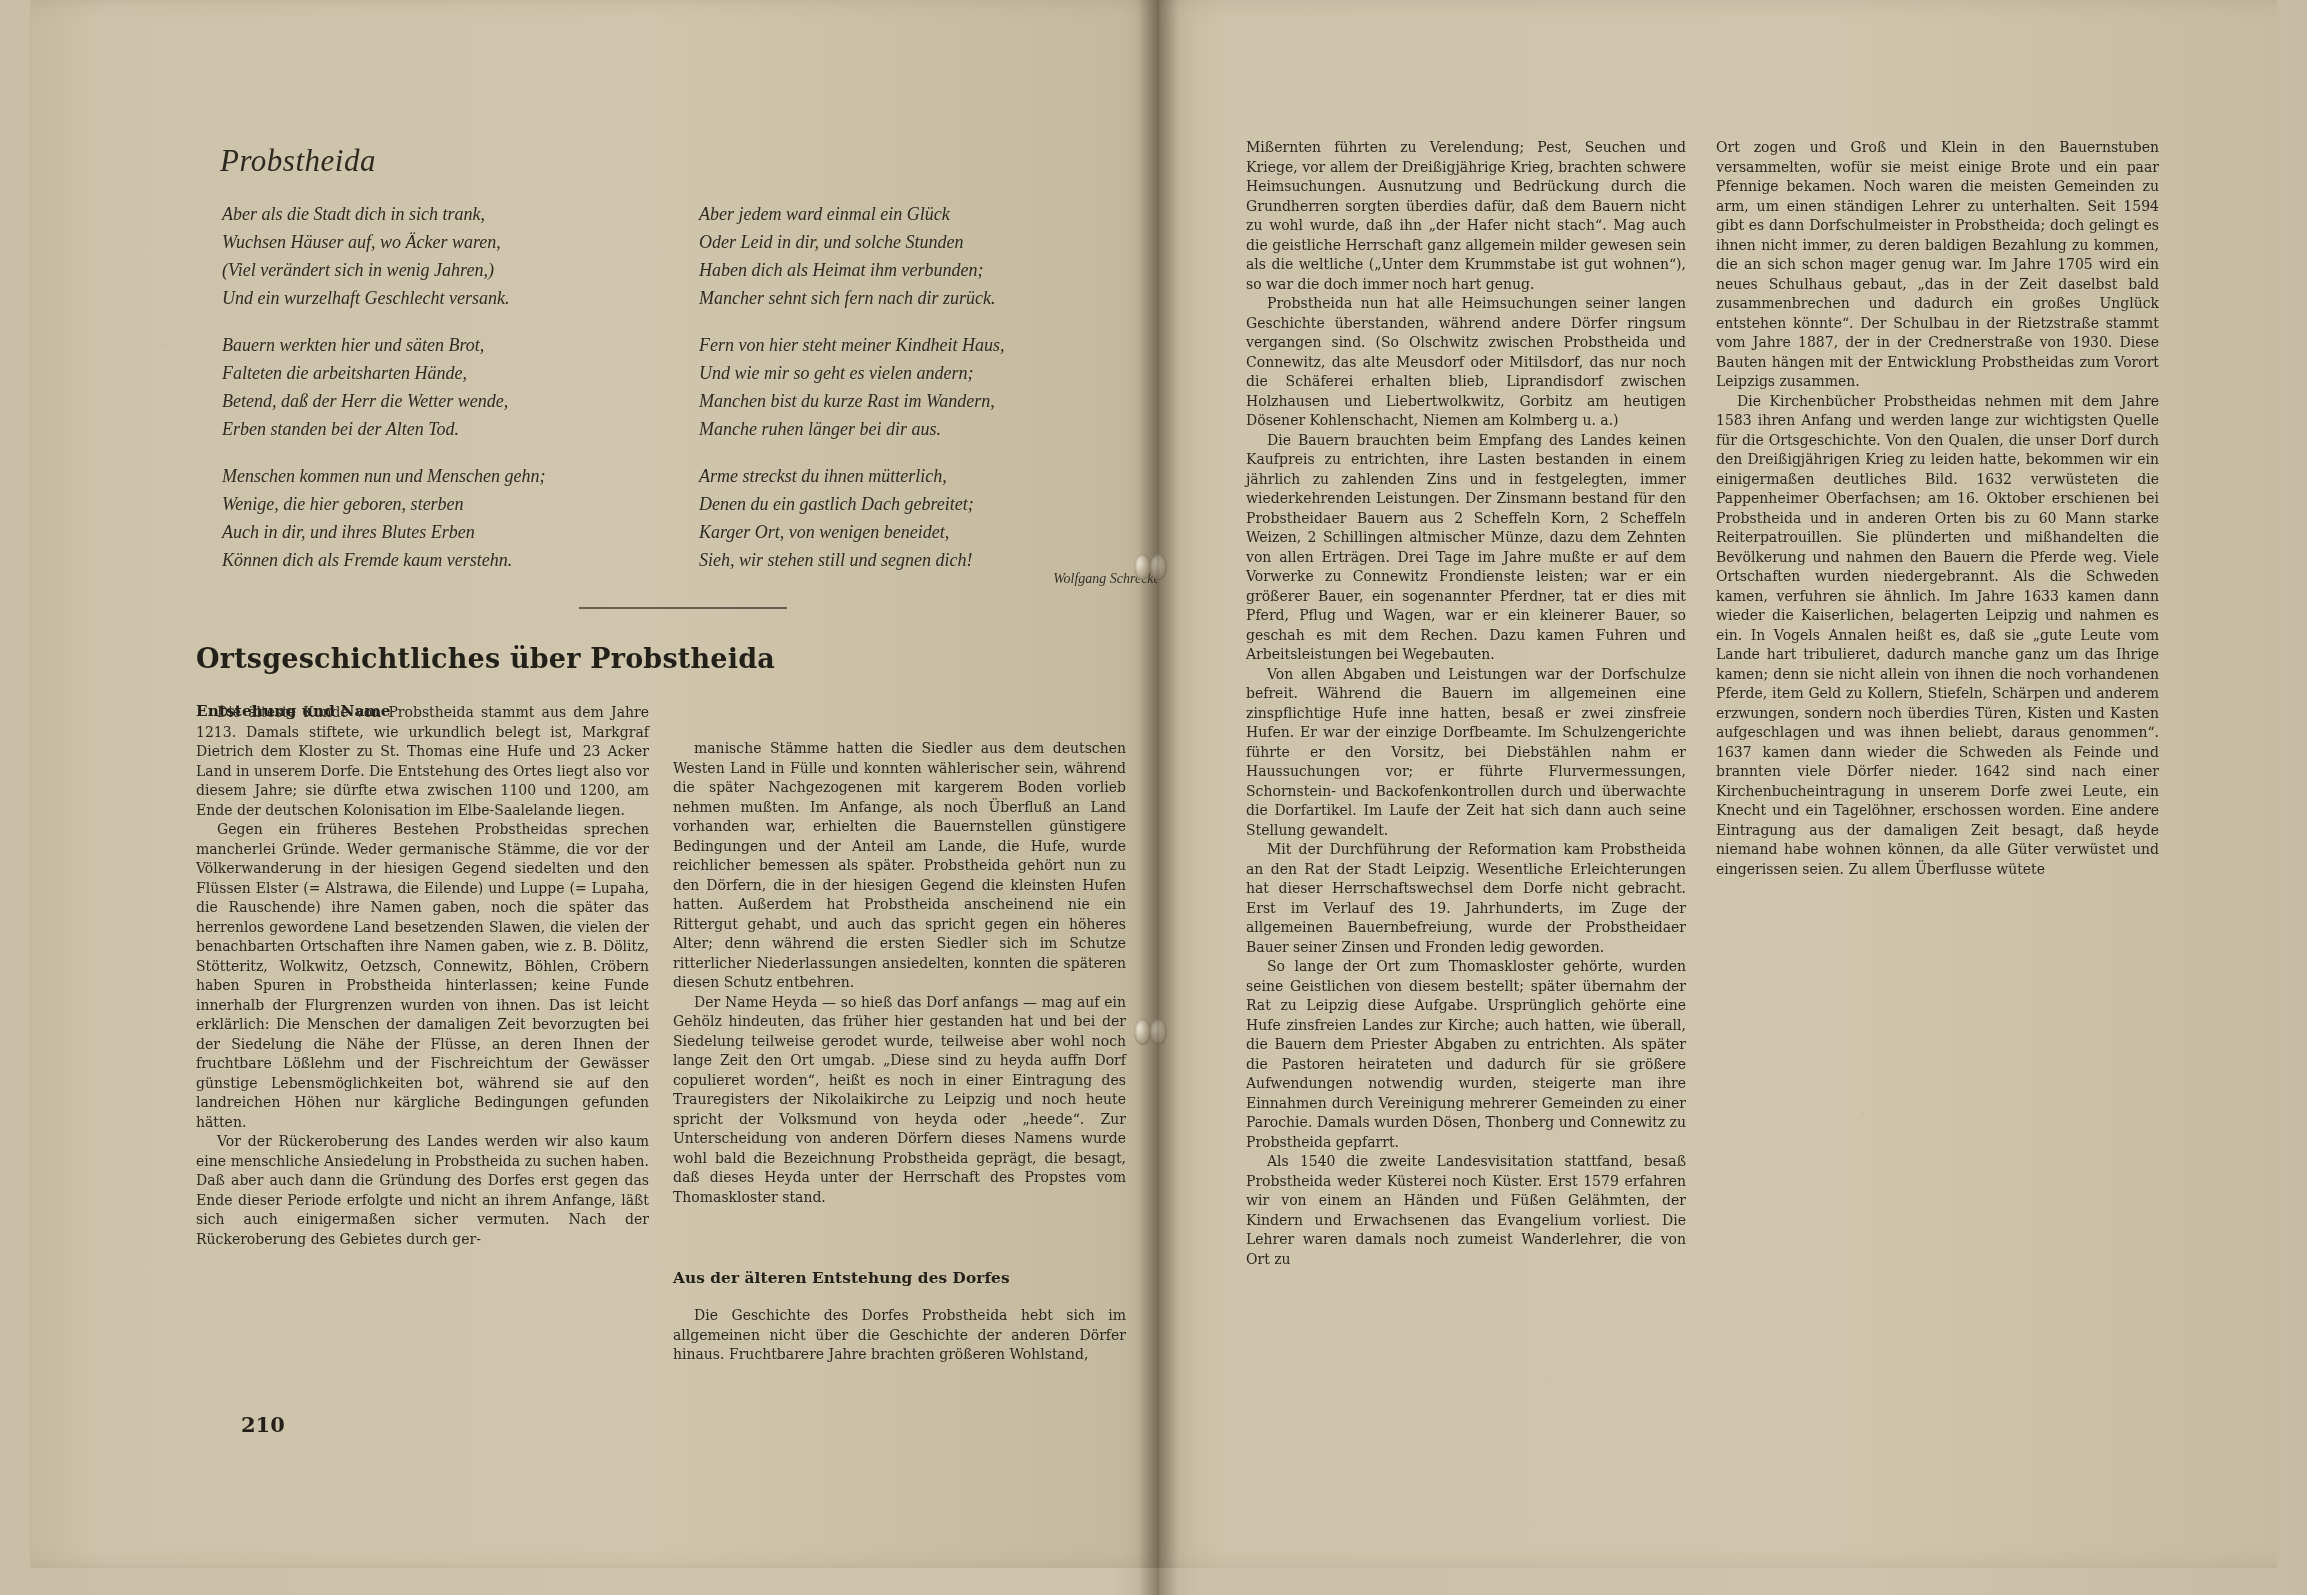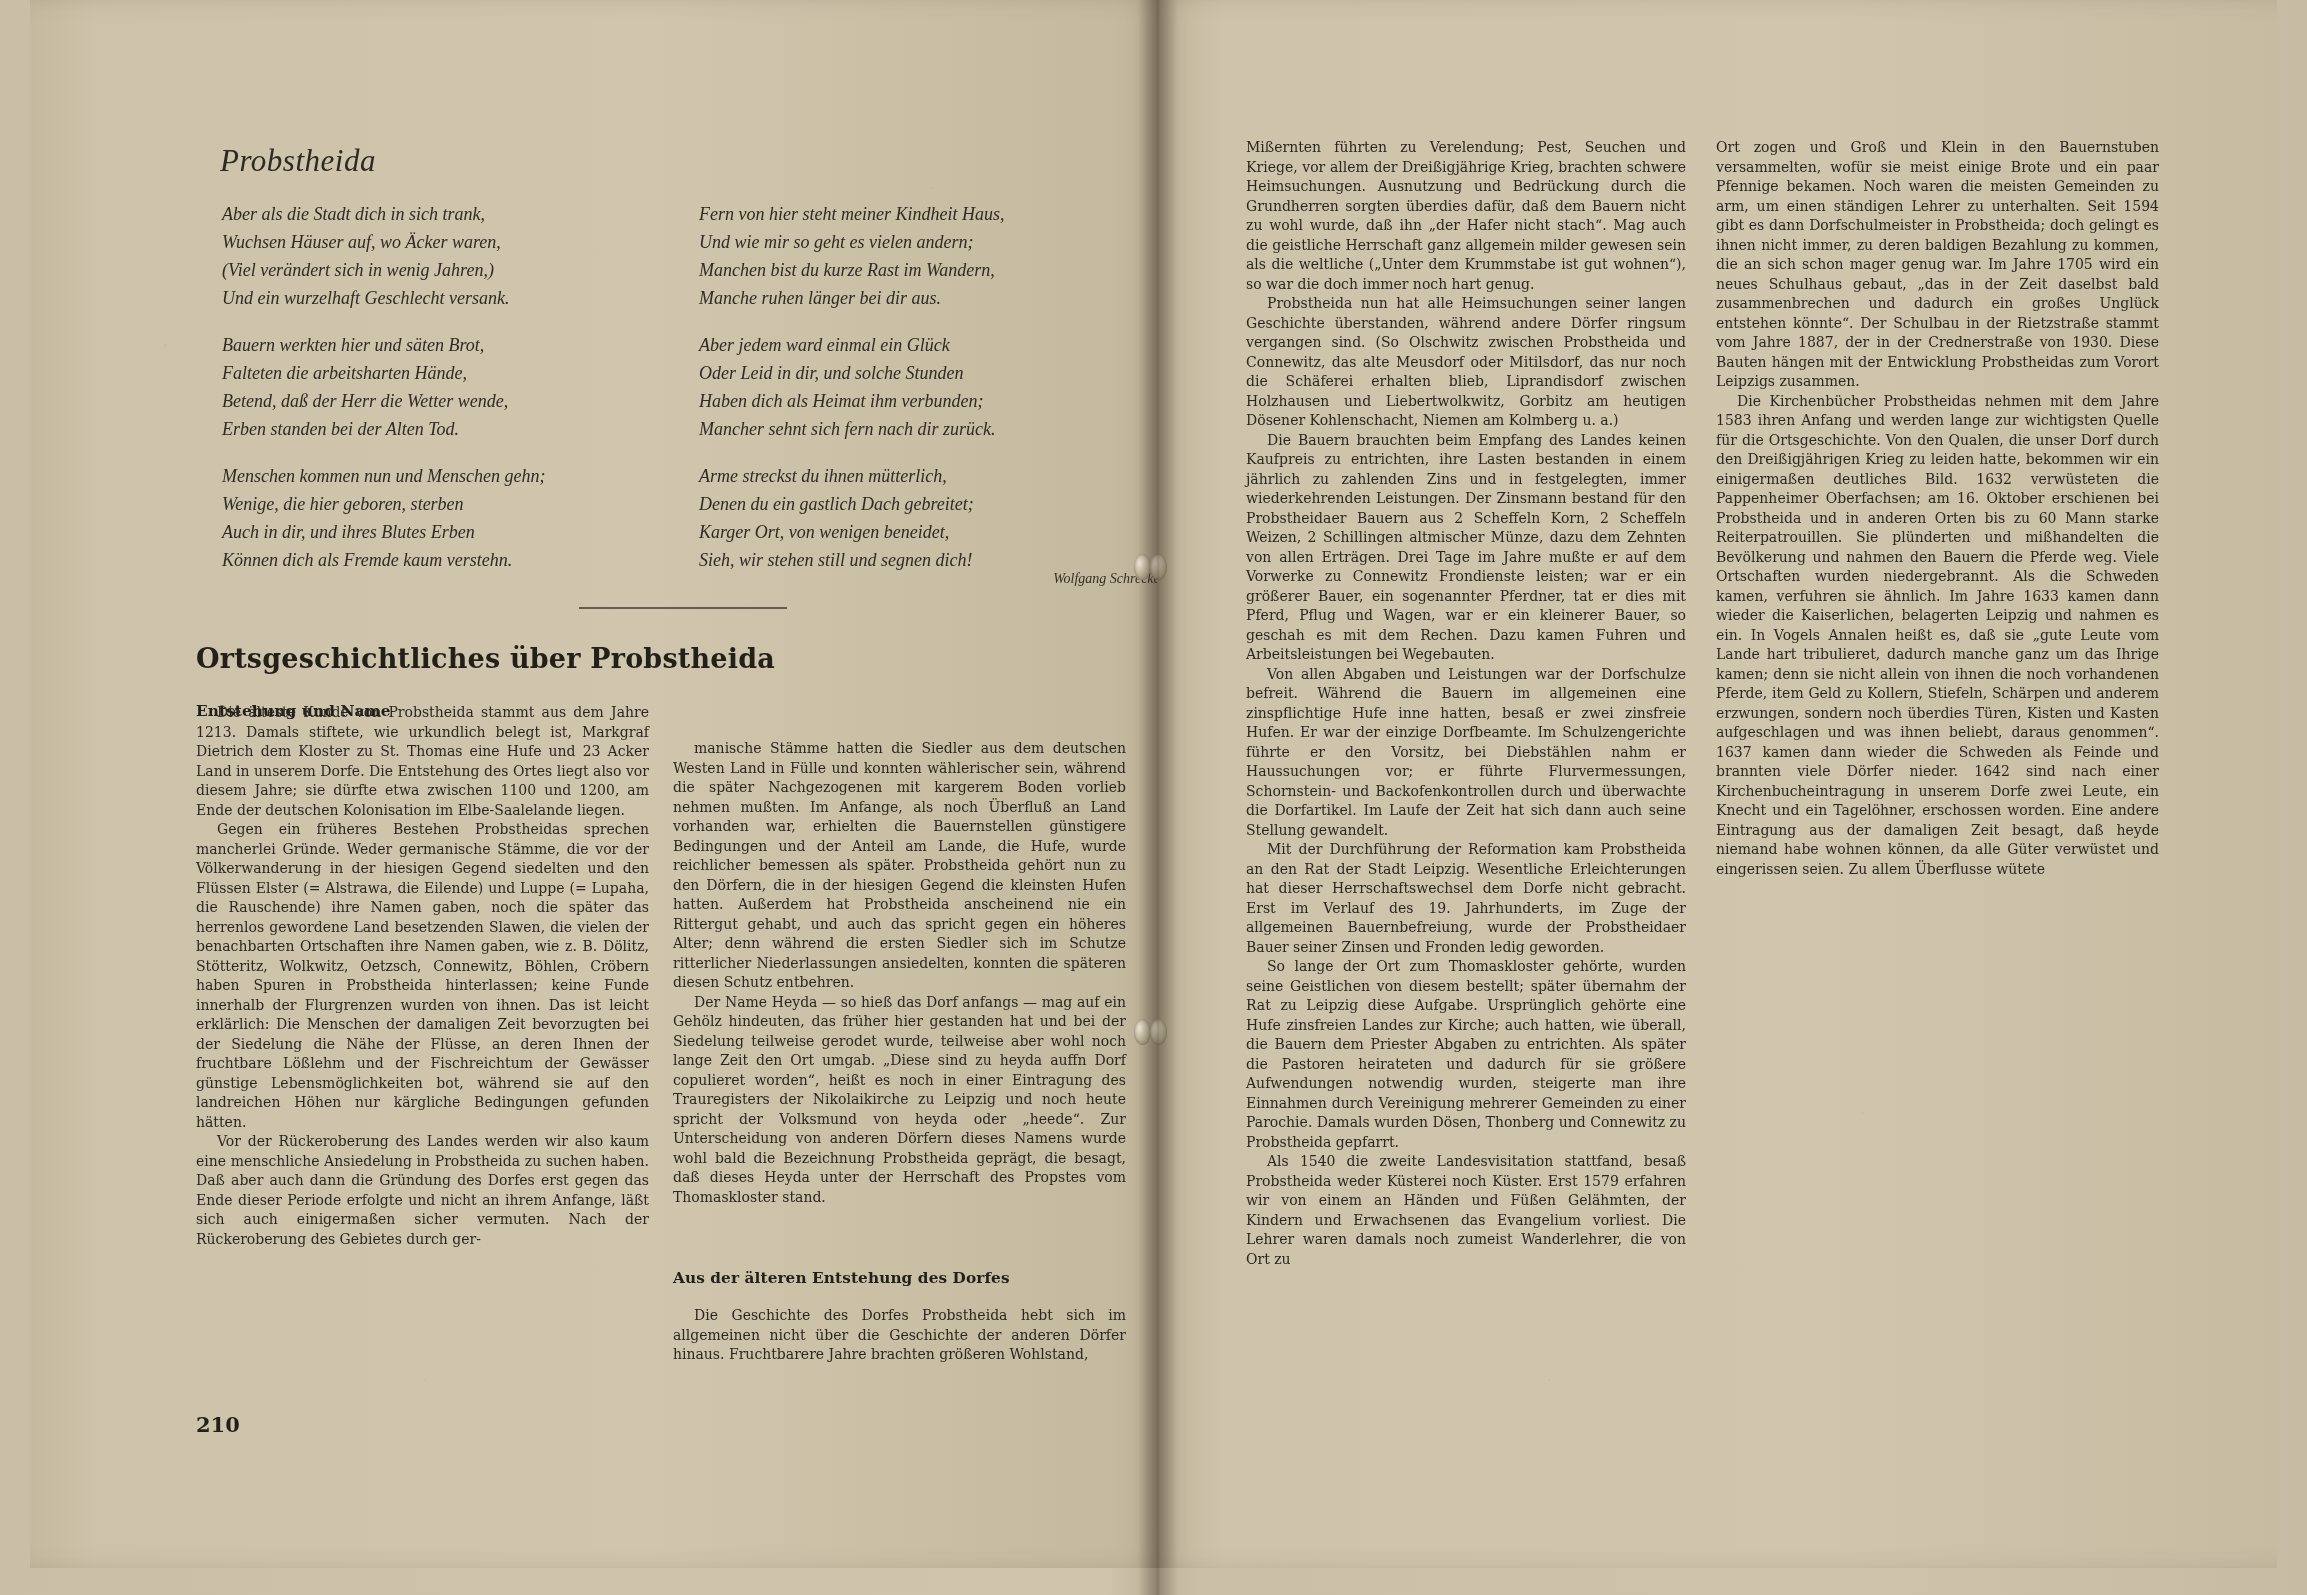--- a/index.html
+++ b/index.html
@@ -129,20 +129,21 @@
   }
   .body-col p { text-indent: 21px; margin-bottom: 0; }
   .body-col p.noindent { text-indent: 0; }
 
   .folio {
     position: absolute;
     font-family: "DejaVu Serif", serif;
     font-weight: bold;
     font-size: 21px;
     color: #241f19;
+    margin-left: 45px;
   }
 </style>
 </head>
 <body>
 
 <div class="spread">
 
   <div class="page left">
     <div class="grain"></div>
 
@@ -157,28 +158,28 @@
 Falteten die arbeitsharten Hände,
 Betend, daß der Herr die Wetter wende,
 Erben standen bei der Alten Tod.</div>
       <div class="stanza" style="white-space:pre-line">Menschen kommen nun und Menschen gehn;
 Wenige, die hier geboren, sterben
 Auch in dir, und ihres Blutes Erben
 Können dich als Fremde kaum verstehn.</div>
     </div>
 
     <div class="poem right-col">
+      <div class="stanza" style="white-space:pre-line">Aber jedem ward einmal ein Glück
+Oder Leid in dir, und solche Stunden
+Haben dich als Heimat ihm verbunden;
+Mancher sehnt sich fern nach dir zurück.</div>
       <div class="stanza" style="white-space:pre-line">Fern von hier steht meiner Kindheit Haus,
 Und wie mir so geht es vielen andern;
 Manchen bist du kurze Rast im Wandern,
 Manche ruhen länger bei dir aus.</div>
-      <div class="stanza" style="white-space:pre-line">Aber jedem ward einmal ein Glück
-Oder Leid in dir, und solche Stunden
-Haben dich als Heimat ihm verbunden;
-Mancher sehnt sich fern nach dir zurück.</div>
       <div class="stanza" style="white-space:pre-line">Arme streckst du ihnen mütterlich,
 Denen du ein gastlich Dach gebreitet;
 Karger Ort, von wenigen beneidet,
 Sieh, wir stehen still und segnen dich!</div>
     </div>
 
     <div class="poem-author">Wolfgang Schreckenbach</div>
 
     <div class="rule"></div>
 

